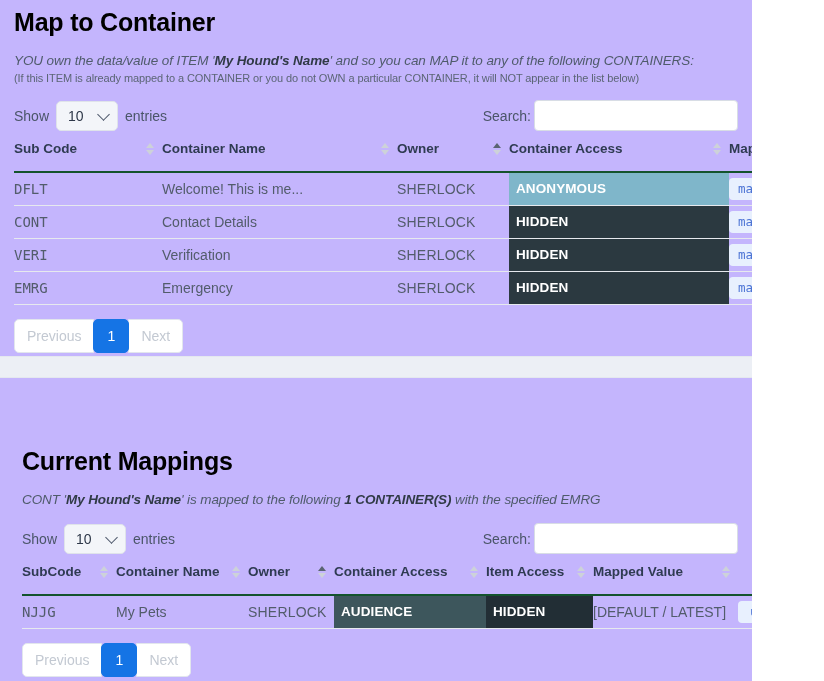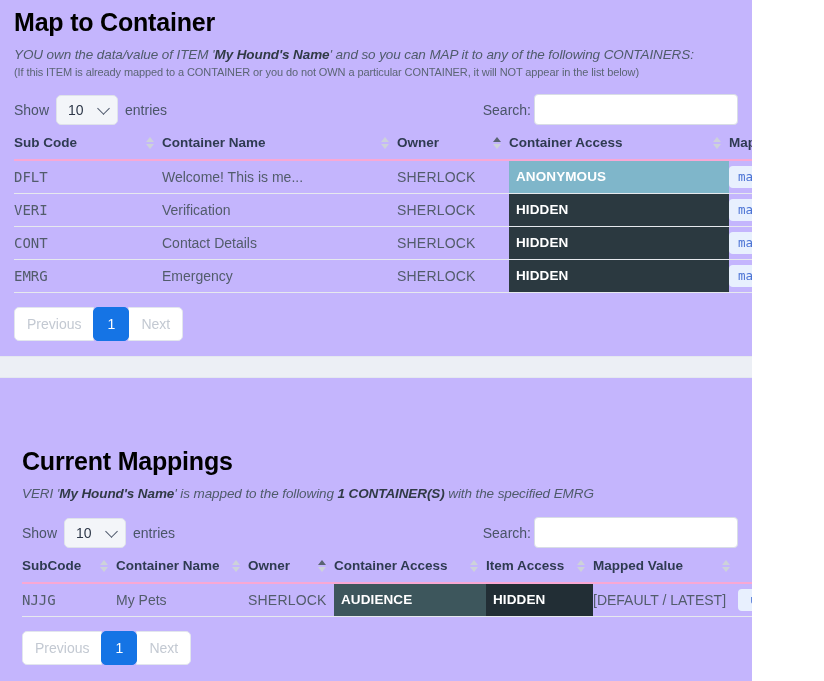--- a/index.html
+++ b/index.html
@@ -20,21 +20,21 @@
     color: #000000;
     margin: 0;
     padding: 8px 0 0 0;
     letter-spacing: -0.2px;
   }
 
   .subtitle {
     font-style: italic;
     font-size: 13.5px;
     color: #4f5b6b;
-    margin-top: 10px;
+    margin-top: 16px;
     letter-spacing: -0.1px;
   }
   .subtitle b { font-weight: bold; font-style: italic; color:#303a46; }
   .subnote {
     font-size: 11px;
     color: #5b6575;
     margin-top: 4px;
     letter-spacing: -0.1px;
   }
 
@@ -100,22 +100,22 @@
   table.dt {
     width: 100%;
     border-collapse: collapse;
     table-layout: fixed;
   }
   table.dt thead th {
     text-align: left;
     font-size: 13.5px;
     font-weight: bold;
     color: #2f3b52;
-    padding: 0 0 9px 0;
-    border-bottom: 2px solid #f9a8d4;
+    padding: 0 0 15px 0;
+    border-bottom: 2px solid #14532d;
     vertical-align: bottom;
     position: relative;
     white-space: nowrap;
   }
   th .th-inner { display: flex; align-items: center; justify-content: space-between; padding-right: 8px; }
   .sorter { display: inline-flex; flex-direction: column; gap: 2px; flex: 0 0 auto; margin-left: 6px; }
   .sorter i {
     display: block;
     width: 0; height: 0;
     border-left: 4.5px solid transparent;
@@ -304,33 +304,33 @@
           <td class="name">Welcome! This is me...</td>
           <td class="owner">SHERLOCK</td>
           <td class="badge-cell">
             <span class="badge" style="background: rgb(127, 182, 202);">ANONYMOUS</span>
           </td>
           <td>
             <span class="btn-pill" style="background: rgb(232, 240, 254); color: rgb(74, 114, 212);">map</span>
           </td>
         </tr>
         <tr>
+          <td class="code">CONT</td>
+          <td class="name">Contact Details</td>
+          <td class="owner">SHERLOCK</td>
+          <td class="badge-cell">
+            <span class="badge" style="background: rgb(43, 57, 64);">HIDDEN</span>
+          </td>
+          <td>
+            <span class="btn-pill" style="background: rgb(232, 240, 254); color: rgb(74, 114, 212);">map</span>
+          </td>
+        </tr>
+        <tr>
           <td class="code">VERI</td>
           <td class="name">Verification</td>
-          <td class="owner">SHERLOCK</td>
-          <td class="badge-cell">
-            <span class="badge" style="background: rgb(43, 57, 64);">HIDDEN</span>
-          </td>
-          <td>
-            <span class="btn-pill" style="background: rgb(232, 240, 254); color: rgb(74, 114, 212);">map</span>
-          </td>
-        </tr>
-        <tr>
-          <td class="code">CONT</td>
-          <td class="name">Contact Details</td>
           <td class="owner">SHERLOCK</td>
           <td class="badge-cell">
             <span class="badge" style="background: rgb(43, 57, 64);">HIDDEN</span>
           </td>
           <td>
             <span class="btn-pill" style="background: rgb(232, 240, 254); color: rgb(74, 114, 212);">map</span>
           </td>
         </tr>
         <tr>
           <td class="code">EMRG</td>
@@ -357,21 +357,21 @@
 
   <div class="band" style="top:356px;"></div>
 
   <div class="help-btn" style="left:781px; top:401px;">?</div>
 
   <div class="section" style="position:absolute; left:8px; right:0; top:447px;">
 
     <h1 class="title" style="padding-top:0;">Current Mappings</h1>
 
     <div class="subtitle">
-      <span>VERI '</span><b>My Hound's Name</b><span>' is mapped to the following </span><b>1 CONTAINER(S)</b><span> with the specified EMRG</span>
+      <span>CONT '</span><b>My Hound's Name</b><span>' is mapped to the following </span><b>1 CONTAINER(S)</b><span> with the specified EMRG</span>
     </div>
 
     <div class="dt-top">
       <div class="dt-length">
         <span>Show</span>
         <span class="select-box">
           <span>10</span>
           <span class="chev"></span>
         </span>
         <span>entries</span>

